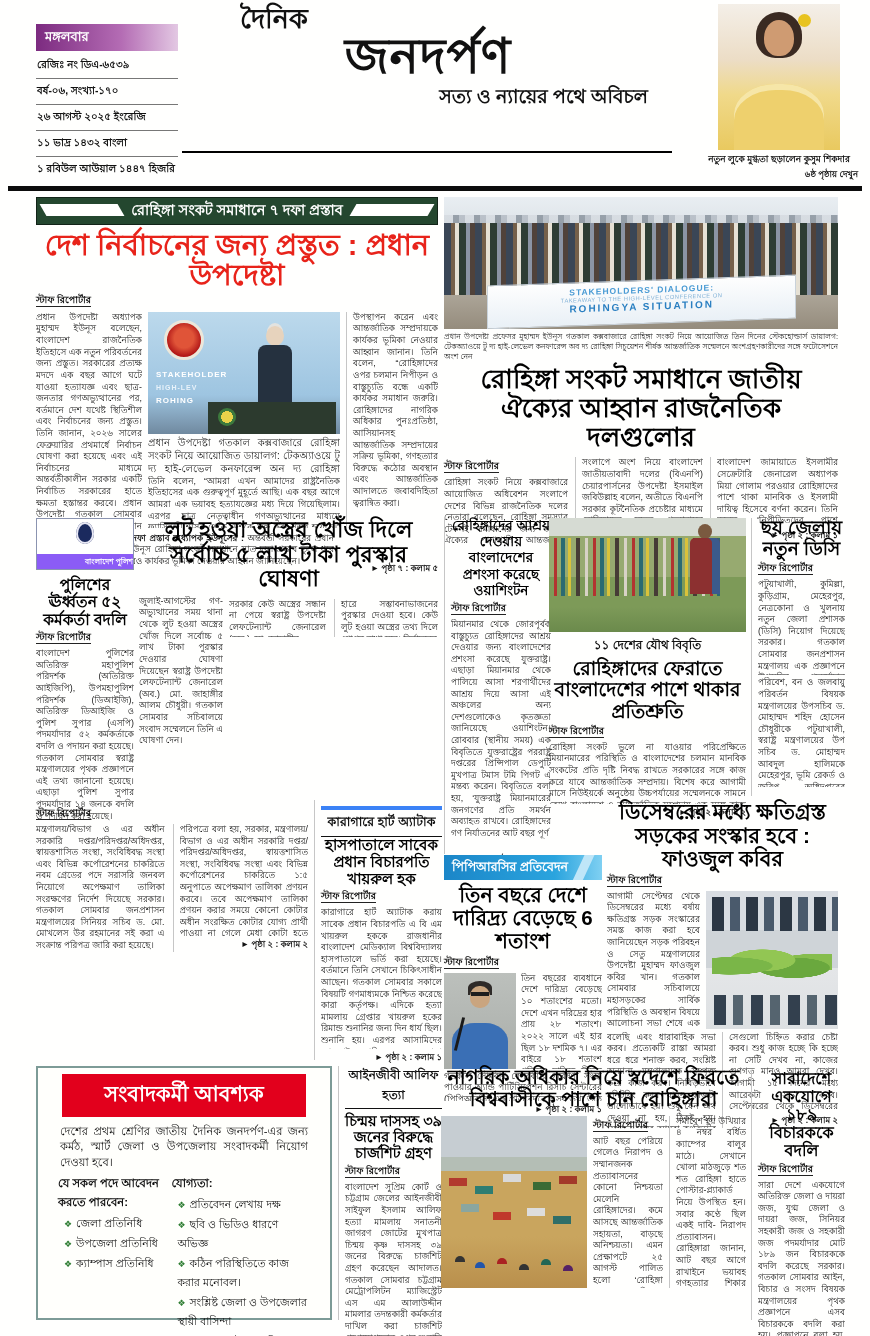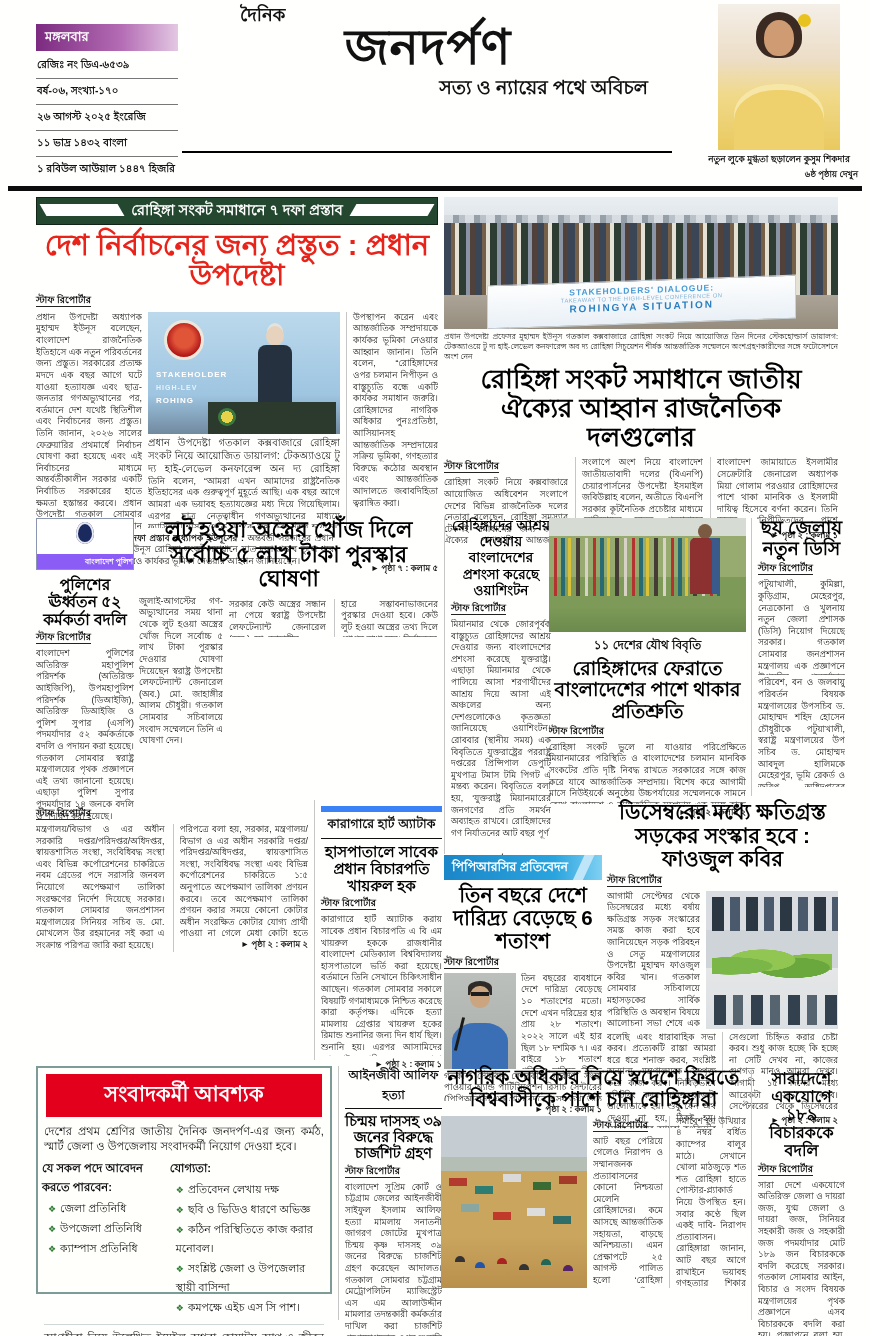--- a/index.html
+++ b/index.html
@@ -13,21 +13,21 @@
   .bold{font-weight:bold;}
   .hl{font-weight:bold;text-align:center;line-height:1.12;color:#000;}
   .divL{border-left:1px solid #c6c6c6;padding-left:6px;}
   
   .infobox{left:36px;top:24px;width:142px;}
   .day-badge{background:linear-gradient(90deg,#7c2b80,#b46cb4 60%,#e3c8e3);color:#fff;font-weight:bold;
              font-size:13px;padding:3px 9px;margin-bottom:2px;}
   .inforow{font-size:10.3px;font-weight:bold;padding:4px 1px 4px;border-bottom:1px solid #777;}
   .inforow:last-child{border-bottom:none;}
   .masthead{left:182px;top:6px;width:492px;}
-  .mast-prefix{font-size:18px;font-weight:bold;margin-left:58px;line-height:1;}
+  .mast-prefix{font-size:27px;font-weight:bold;margin-left:58px;line-height:1;}
   .mast-title{font-size:49px;font-weight:bold;line-height:0.95;text-align:center;letter-spacing:1px;}
   .mast-tagline{font-size:19px;font-weight:bold;text-align:right;padding-right:26px;margin-top:2px;}
   .mast-rule{left:182px;top:151px;width:490px;height:2px;background:#000;}
   .bluebar{left:182px;top:156px;width:490px;height:23px;display:flex;overflow:hidden;}
   .bb-left{flex:0 0 52%;background:linear-gradient(90deg,#0c5e9e,#1b86c8);color:#fff;
            font-family:"Liberation Serif",serif;font-size:13px;display:flex;align-items:center;justify-content:center;}
   .bb-skew{flex:0 0 14px;background:#fff;transform:skewX(-22deg);margin:0 -4px;}
   .bb-right{flex:1;background:linear-gradient(90deg,#2aa4de,#49b8ec);color:#fff;font-weight:bold;font-size:11.5px;
             display:flex;align-items:center;justify-content:center;}
   .promo{left:694px;top:4px;width:170px;}
@@ -115,23 +115,23 @@
      box-shadow:inset -8px 0 0 #3b5a8c;}
   .eleven-kick{font-weight:bold;font-size:12px;text-align:center;margin-top:4px;}
   .eleven-hl{font-size:19px;margin-top:2px;}
   .dc{left:751px;top:518px;width:87px;height:278px;}
   .dc-hl{font-size:18.5px;}
   
   .circular{left:36px;top:800px;width:272px;height:260px;}
   .circ-hl{font-size:25px;margin-top:8px;}
   .circ-cols{display:flex;gap:8px;margin-top:3px;height:128px;}
   .khairul{left:314px;top:800px;width:121px;height:260px;}
-  .kh-kick{font-weight:bold;font-size:12.5px;text-align:center;border-top:6px solid #3b82f6;border-bottom:1px solid #111;
+  .kh-kick{font-weight:bold;font-size:12.5px;text-align:center;border-top:4px solid #3b82f6;border-bottom:1px solid #111;
      padding:3px 0;margin-top:6px;}
-  .kh-hl{font-size:15px;margin-top:5px;}
+  .kh-hl{font-size:15px;}
   .pprc{left:444px;top:855px;width:158px;height:216px;}
   .ribbon{position:relative;height:25px;background:linear-gradient(90deg,#1b86c8,#2aa4de 70%,#7fd0f2);color:#fff;
      font-weight:bold;font-size:12.5px;line-height:25px;padding-left:8px;overflow:hidden;}
   .ribbon:after{content:"";position:absolute;right:14px;top:-4px;width:10px;height:36px;background:#bfe6f8;transform:skewX(-25deg);}
   .pprc-hl{font-size:20.5px;margin-top:4px;}
   .pprc-row{display:flex;gap:5px;margin-top:2px;}
   .speaker{position:relative;width:72px;height:96px;flex:0 0 72px;overflow:hidden;
      background:linear-gradient(180deg,#bcc0bc,#a9ada9);}
   .sp-hair{position:absolute;left:24px;top:8px;width:24px;height:14px;background:#2e2a28;border-radius:50% 50% 0 0;}
   .sp-face{position:absolute;left:26px;top:13px;width:20px;height:22px;background:#caa57f;border-radius:46%;}
@@ -147,21 +147,21 @@
      background:repeating-linear-gradient(90deg,transparent 0 6px,#2c3744 6px 18px,transparent 18px 24px,#4a5a6c 24px 34px);}
   .rd-row2{position:absolute;left:0;right:0;bottom:4px;height:30px;
      background:repeating-linear-gradient(90deg,transparent 0 8px,#33404e 8px 20px,transparent 20px 27px,#55646f 27px 37px);}
   .rd-plants{position:absolute;left:6px;right:6px;top:54px;height:38px;
      background:radial-gradient(ellipse at 15% 55%,#7ab648 0 29%,transparent 30%),
                 radial-gradient(ellipse at 42% 40%,#92c653 0 33%,transparent 34%),
                 radial-gradient(ellipse at 68% 60%,#6aa83e 0 31%,transparent 32%),
                 radial-gradient(ellipse at 90% 45%,#86bd4d 0 28%,transparent 29%);}
   .roads-cols{display:flex;gap:6px;margin-top:3px;height:96px;}
   
-  .jobad{left:36px;top:1066px;width:296px;height:228px;border:2px solid #7d9b97;background:#fffffc;padding:6px 4px;box-sizing:border-box;}
+  .jobad{left:36px;top:1066px;width:296px;height:254px;border:2px solid #7d9b97;background:#fffffc;padding:6px 20px;box-sizing:border-box;}
   .job-title{background:#e2001c;color:#fff;font-weight:bold;font-size:21px;text-align:center;padding:4px 0;margin:0 4px;}
   .job-intro{font-size:11.3px;text-align:justify;margin:7px 2px 5px;line-height:1.35;}
   .job-cols{display:flex;gap:6px;}
   .job-sub{font-weight:bold;font-size:11.5px;margin-bottom:2px;}
   .job-li{font-size:10.8px;margin:1px 0 1px 6px;}
   .job-li .dia{color:#2e7d32;font-size:9px;margin-right:4px;}
   .job-note{font-size:10.8px;text-align:justify;margin:5px 2px 4px;border-top:1px solid #cfd8d6;padding-top:5px;line-height:1.3;}
   .alif{left:338px;top:1066px;width:97px;height:254px;}
   .alif-kick{font-weight:bold;font-size:12px;text-align:center;border-bottom:1.5px solid #111;padding-bottom:2px;}
   .alif-hl{font-size:14.5px;margin-top:4px;}

